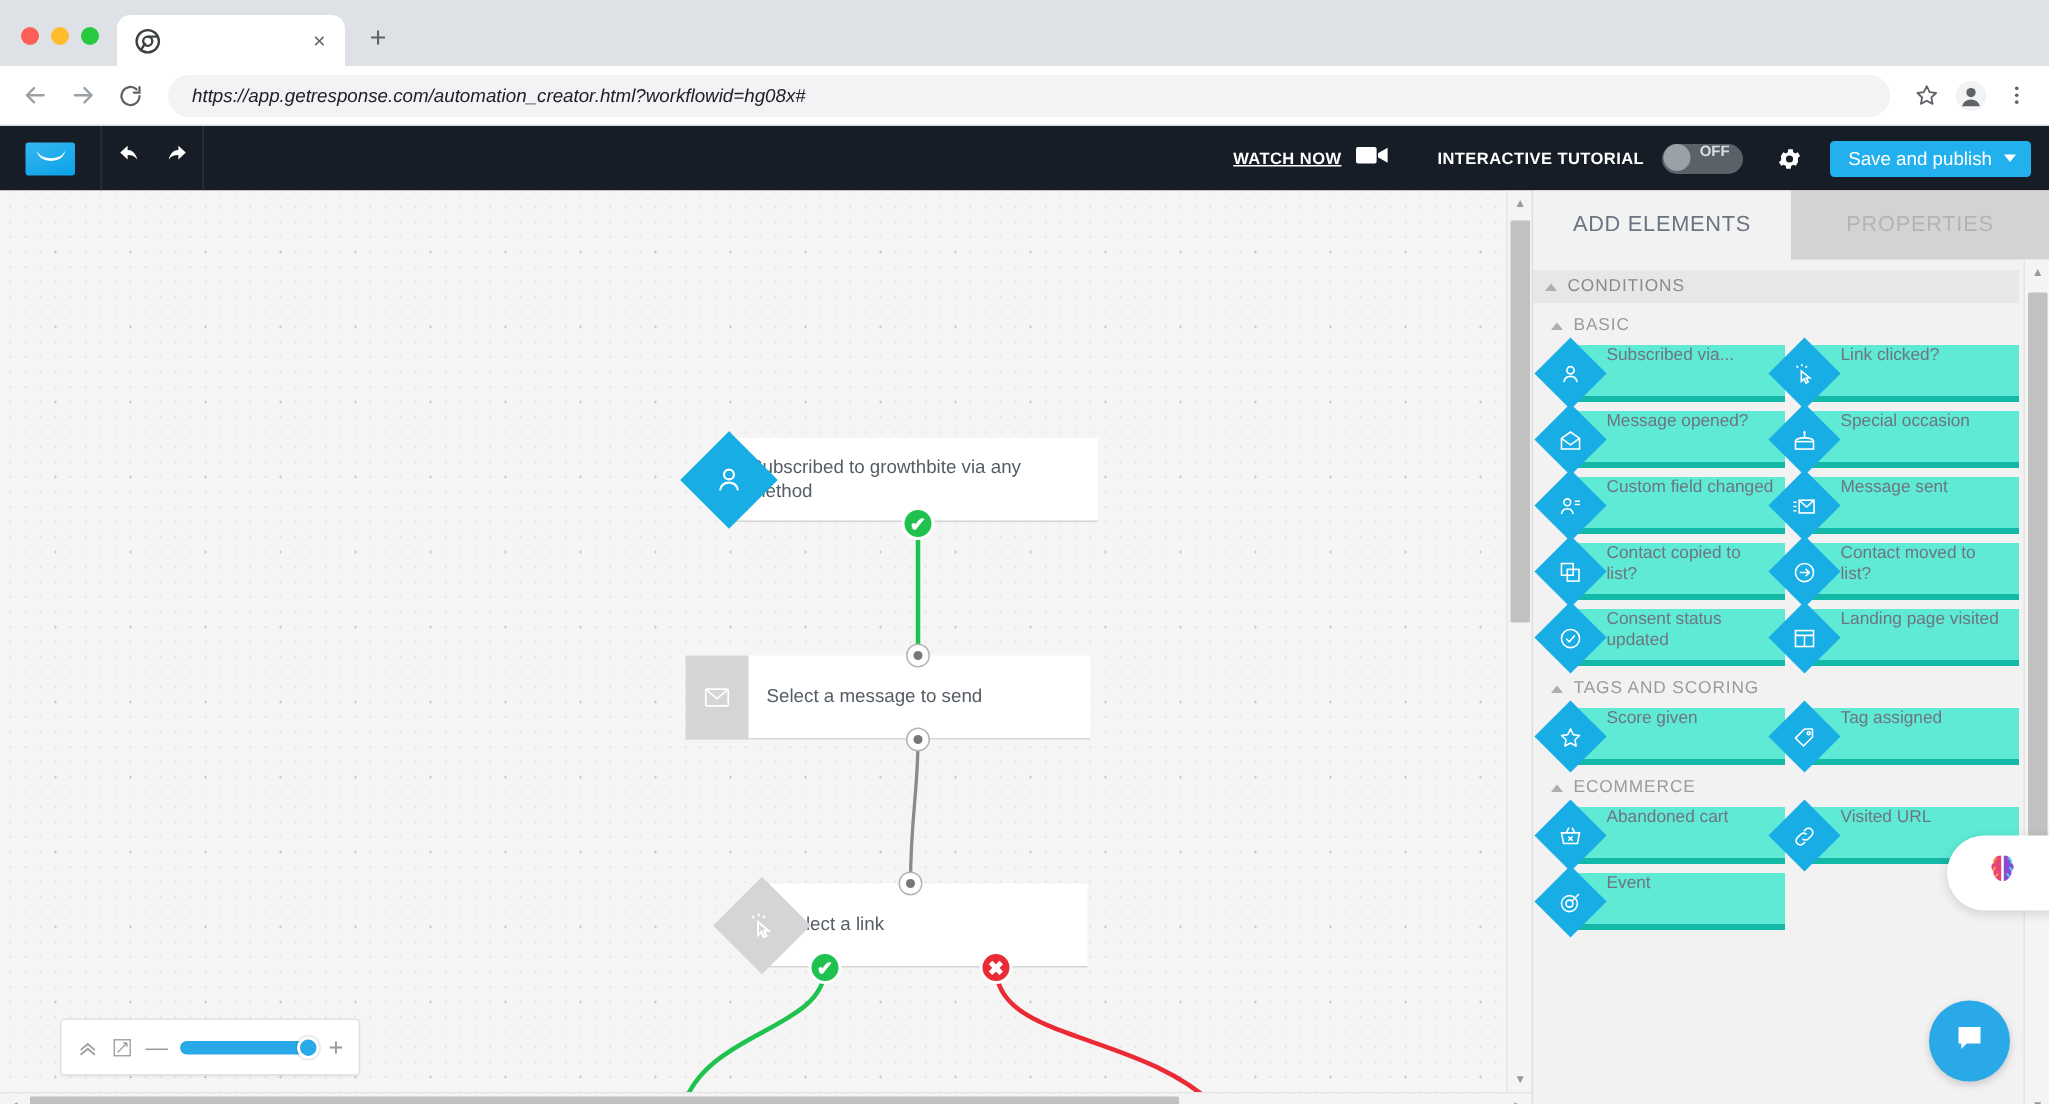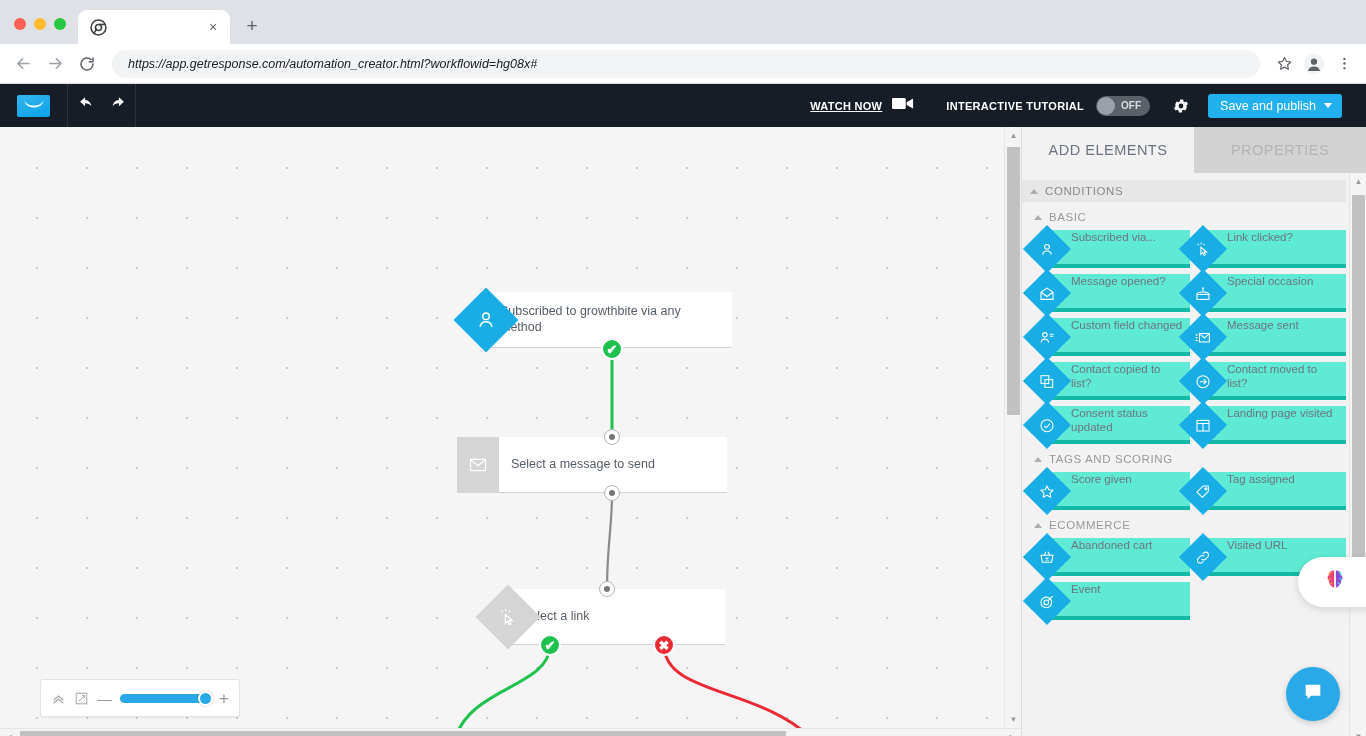--- a/index.html
+++ b/index.html
@@ -87,35 +87,35 @@
     display: flex; align-items: center; justify-content: center;
   }
   .undo-cell {
     width: 68px; height: 43px;
     display: flex; align-items: center; justify-content: center;
     gap: 14px; border-right: 1px solid #2b323c;
     color: #fff;
   }
   .appbar-right {
     margin-left: auto; display: flex; align-items: center;
-    gap: 0; padding-right: 24px; height: 43px;
+    gap: 0; padding-right: 12px; height: 43px;
   }
   .watch-now {
     font-size: 11px; font-weight: bold; color: #fff;
     letter-spacing: .3px; text-decoration: underline;
     margin-right: 10px;
   }
   .video-icon { margin-right: 32px; }
   .tutorial-label {
     font-size: 11px; font-weight: bold; color: #fff;
     letter-spacing: .3px; margin-right: 12px;
   }
   .toggle {
     width: 54px; height: 20px; border-radius: 10px;
-    background: #5a6168; display: flex; align-items: center;
+    background: #5a6168; display: flex; align-items: flex-start;
     position: relative; margin-right: 22px;
   }
   .toggle-knob {
     width: 18px; height: 18px; border-radius: 50%;
     background: #9aa1a8; margin-left: 1px;
   }
   .toggle-text {
     position: absolute; right: 9px; font-size: 10px;
     font-weight: bold; color: #d8dde1;
   }

